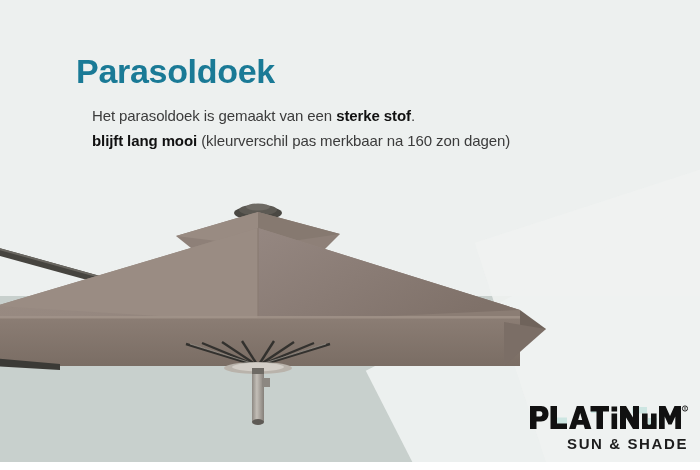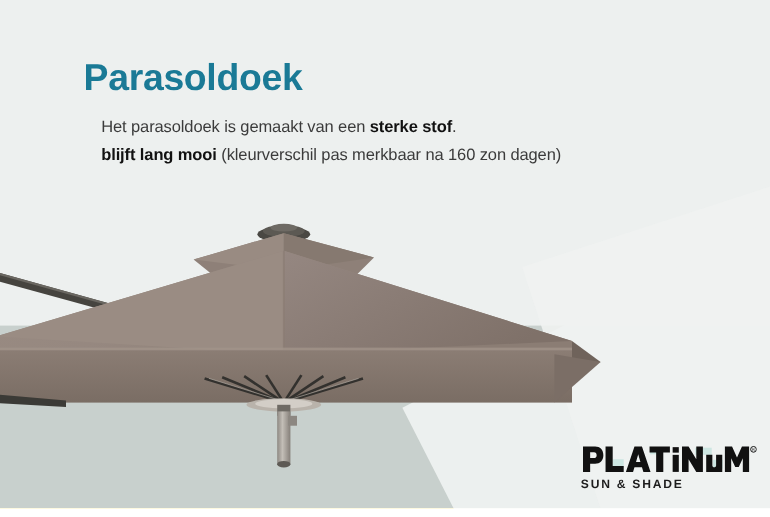--- a/index.html
+++ b/index.html
@@ -1,21 +1,21 @@
 <!DOCTYPE html>
 <html><head>
 <meta charset="utf-8">
 <style>
   html,body{margin:0;padding:0;}
   body{
     width:700px;height:470px;overflow:hidden;
     font-family:"Liberation Sans", sans-serif;
     background:#ffffff;
   }
-  #stage{position:relative;width:700px;height:470px;overflow:hidden;background:#fde047;}
+  #stage{position:relative;width:700px;height:470px;overflow:hidden;background:#5eead4;}
 
   
   .bg-top{position:absolute;left:0;top:0;width:700px;height:300px;background:#edf0ef;}
   .bg-bottom{position:absolute;left:0;top:296px;width:700px;height:166px;background:#c8d0cd;}
   .bg-white-strip{position:absolute;left:0;bottom:0;width:700px;height:8px;background:#ffffff;}
   
   .bg-sweep{position:absolute;right:-40px;top:180px;width:420px;height:300px;
     background:#eef1f0;transform:rotate(-27deg);transform-origin:100% 0;opacity:.95;}
   .bg-sweep2{position:absolute;right:-60px;top:150px;width:300px;height:360px;
     background:#f0f2f1;transform:rotate(-18deg);transform-origin:100% 0;opacity:.9;}
@@ -37,21 +37,21 @@
 
   
   .parasol{position:absolute;left:-10px;top:198px;width:560px;height:230px;}
   .parasol svg{display:block;}
 
   
   .logo{position:absolute;left:528px;top:404px;width:160px;height:50px;}
   .logo-word{position:relative;height:26px;}
   .logo-word svg{display:block;}
   .logo-sub{
-    text-align:left;font-size:11px;letter-spacing:1.6px;
+    text-align:right;font-size:15px;letter-spacing:1.6px;
     color:#1d1d1d;font-weight:bold;margin-top:5px;
   }
 </style>
 </head>
 <body>
 
 <div id="stage">
 
   <div class="bg-top"></div>
   <div class="bg-bottom"></div>

